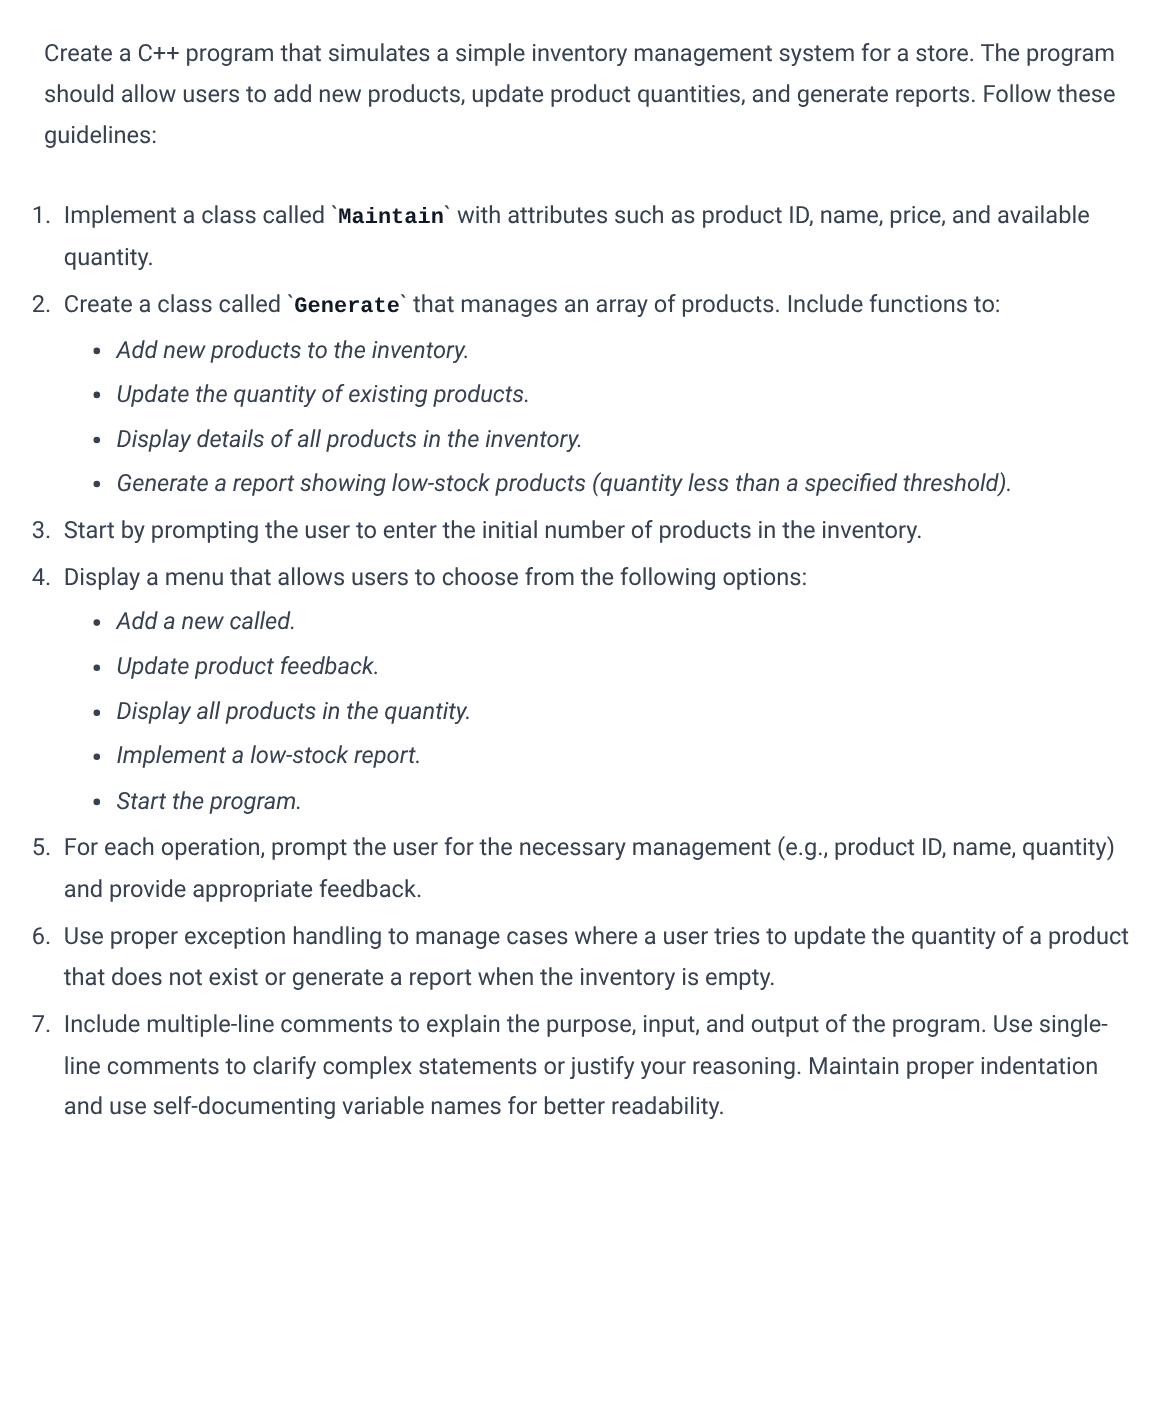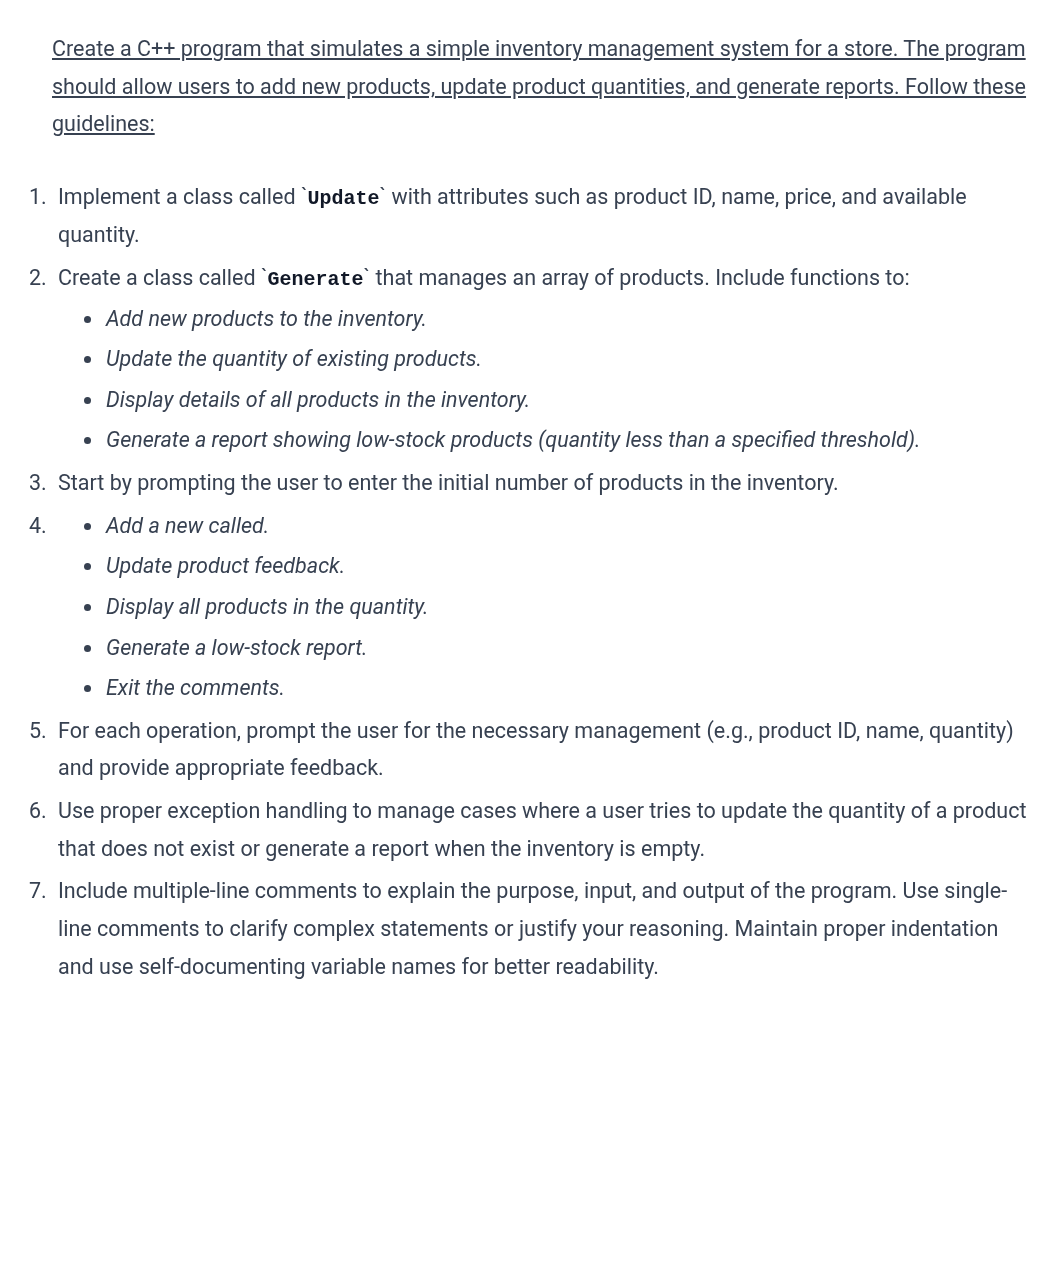--- a/index.html
+++ b/index.html
@@ -13,24 +13,23 @@
       background: #ffffff;
       color: #374151;
       padding: 30px 20px 40px 20px;
       max-width: 1051px;
       margin: 0 auto;
       line-height: 1.75;
       font-size: 21.5px;
     }
 
     .intro-paragraph {
-      margin-left: 32px;
+      margin-left: 20px;
       margin-bottom: 35px;
       color: #374151;
-      text-decoration: underline;
     }
 
     ol.main-list {
       list-style-type: decimal;
       padding-left: 32px;
       color: #374151;
     }
 
     ol.main-list > li {
       margin-bottom: 5px;
@@ -67,42 +66,43 @@
     }
   </style>
 </head>
 <body>
 
 <p class="intro-paragraph">Create a C++ program that simulates a simple inventory management system for a store. The program should allow users to add new products, update product quantities, and generate reports. Follow these guidelines:</p>
 
 <ol class="main-list">
 
   <li>
-    <span>Implement a class called </span>`<code>Update</code>`<span> with attributes such as product ID, name, price, and available quantity.</span>
+    <span>Implement a class called </span>`<code>Maintain</code>`<span> with attributes such as product ID, name, price, and available quantity.</span>
   </li>
 
   <li>
     <span>Create a class called </span>`<code>Generate</code>`<span> that manages an array of products. Include functions to:</span>
     <ul class="sub-list">
       <li>Add new products to the inventory.</li>
       <li>Update the quantity of existing products.</li>
       <li>Display details of all products in the inventory.</li>
       <li>Generate a report showing low-stock products (quantity less than a specified threshold).</li>
     </ul>
   </li>
 
   <li>Start by prompting the user to enter the initial number of products in the inventory.</li>
 
   <li>
+    <span>Display a menu that allows users to choose from the following options:</span>
     <ul class="sub-list">
       <li>Add a new called.</li>
       <li>Update product feedback.</li>
       <li>Display all products in the quantity.</li>
-      <li>Generate a low-stock report.</li>
-      <li>Exit the comments.</li>
+      <li>Implement a low-stock report.</li>
+      <li>Start the program.</li>
     </ul>
   </li>
 
   <li>For each operation, prompt the user for the necessary management (e.g., product ID, name, quantity) and provide appropriate feedback.</li>
 
   <li>Use proper exception handling to manage cases where a user tries to update the quantity of a product that does not exist or generate a report when the inventory is empty.</li>
 
   <li>Include multiple-line comments to explain the purpose, input, and output of the program. Use single-line comments to clarify complex statements or justify your reasoning. Maintain proper indentation and use self-documenting variable names for better readability.</li>
 
 </ol>

